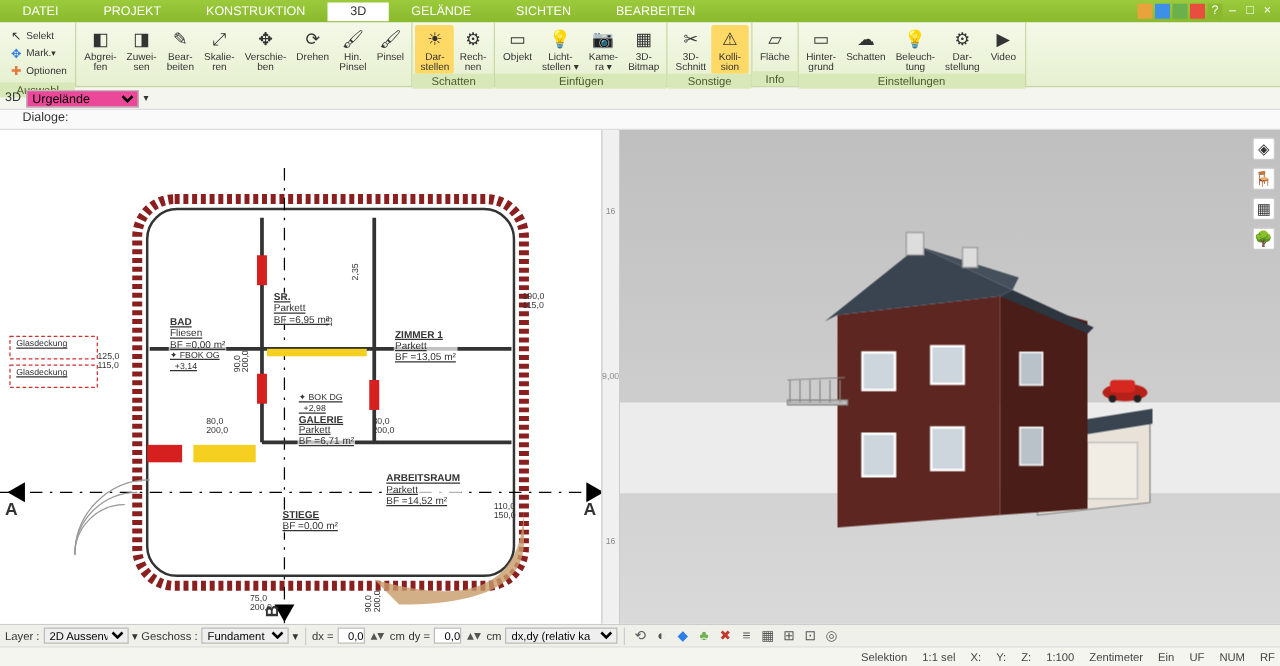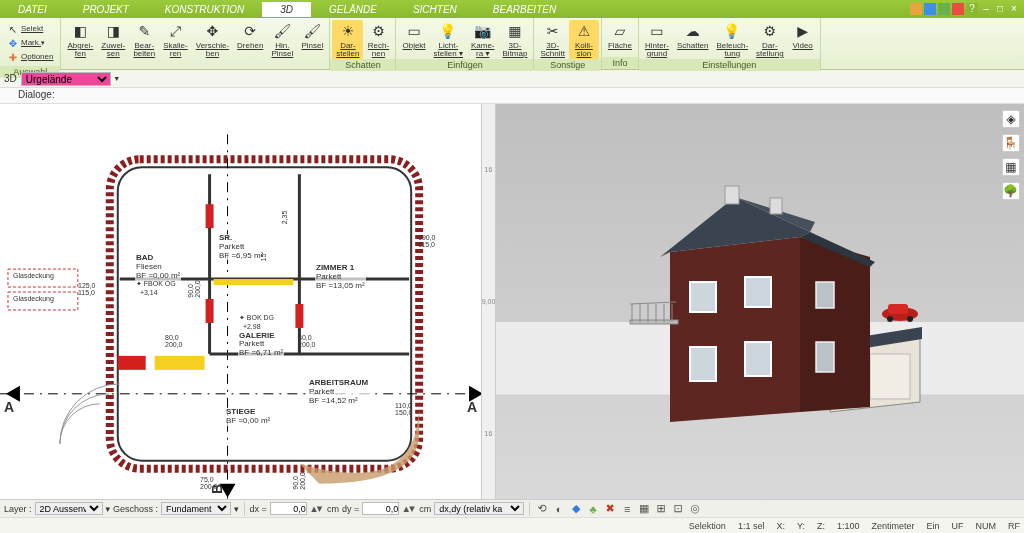--- a/index.html
+++ b/index.html
@@ -1,33 +1,33 @@
 <!DOCTYPE html>
 <html><head>
 <meta charset="utf-8">
 <style>
 * { margin: 0; padding: 0; box-sizing: border-box; font-family: "Segoe UI", Tahoma, sans-serif; }
 body { width: 1024px; height: 533px; overflow: hidden; background: #fff; font-size: 10px; color: #333; }
 
 
 .menubar { height: 18px; background: linear-gradient(#9bcb3c, #8ab82e); display: flex; align-items: center; color: #fff; font-size: 10px; }
-.menubar .mtab { padding: 2px 18px; cursor: pointer; font-style: italic; }
+.menubar .mtab { padding: 2px 18px; cursor: pointer; }
 .menubar .mtab.active { background: #fff; color: #333; }
 .menubar .spacer { flex: 1; }
 .menubar .wicons { display: flex; gap: 2px; padding-right: 4px; }
 .menubar .wicons span { width: 12px; height: 12px; display: inline-block; }
 
 
 .ribbon { height: 52px; background: linear-gradient(#f4f9e8, #e6f0d0); border-bottom: 1px solid #b5c98a; display: flex; }
 .ribbon-group { display: flex; flex-direction: column; border-right: 1px solid #c9d9a5; }
 .ribbon-group .items { display: flex; padding: 2px 2px 0 2px; flex: 1; align-items: flex-start; }
 .ribbon-group .grplabel { font-size: 9px; text-align: center; background: #d9e8b8; color: #4a5a2a; padding: 1px 0; }
 .rbtn { display: flex; flex-direction: column; align-items: center; justify-content: flex-start; padding: 1px 4px; cursor: pointer; border-radius: 2px; min-width: 30px; }
 .rbtn .ico { width: 20px; height: 20px; display: flex; align-items: center; justify-content: center; font-size: 14px; }
-.rbtn .lbl { font-size: 8px; text-align: center; line-height: 1; margin-top: 1px; white-space: pre; color: #333; text-decoration: underline; }
+.rbtn .lbl { font-size: 8px; text-align: center; line-height: 1; margin-top: 1px; white-space: pre; color: #333; }
 .rbtn.small { flex-direction: row; min-width: auto; padding: 0 3px; height: 14px; align-items: center; }
 .rbtn.small .ico { width: 12px; height: 12px; font-size: 10px; }
 .rbtn.small .lbl { font-size: 8px; margin: 0 0 0 2px; }
 .rbtn.highlight { background: #ffd966; }
 .auswahl-col { display: flex; flex-direction: column; padding: 2px; gap: 0; }
 
 
 .subbar { height: 18px; background: #f5f5f0; border-bottom: 1px solid #ddd; display: flex; align-items: center; font-size: 10px; padding: 0 4px; gap: 4px; }
 .subbar select, .subbar input { font-size: 10px; height: 14px; border: 1px solid #bbb; background: #ec4899; }
 
@@ -37,37 +37,37 @@
 
 .main { display: flex; height: 395px; background: #fff; }
 .pane { position: relative; overflow: hidden; }
 .pane.left { width: 496px; border-right: 1px solid #ccc; background: #fff; }
 .pane.right { flex: 1; background: linear-gradient(#bfbfbf, #d9d9d9); display: flex; align-items: center; justify-content: center; }
 .vruler { position: absolute; right: 0; top: 0; bottom: 0; width: 14px; background: #f0f0f0; border-left: 1px solid #ccc; font-size: 7px; color: #888; display: flex; flex-direction: column; justify-content: space-around; align-items: center; }
 
 
 .plan { position: absolute; inset: 0; }
 .plan svg { width: 100%; height: 100%; }
-.roomlabel { position: absolute; font-size: 8px; line-height: 1.1; background: rgba(255,255,255,0.7); padding: 0 1px; }
+.roomlabel { position: absolute; font-size: 8px; line-height: 1.1; background: rgba(255,255,255,0.7); padding: 0 1px; text-decoration: underline; }
 .roomlabel b { font-size: 8px; font-weight: bold; display: block; }
 .dim { position: absolute; font-size: 7px; color: #333; }
 .section-mark { position: absolute; font-size: 14px; font-weight: bold; }
 
 
 .house { position: relative; width: 380px; height: 320px; }
 .ground { position: absolute; left: -120px; right: -120px; bottom: 20px; height: 120px; background: #ececec; transform: perspective(600px) rotateX(60deg); transform-origin: top; }
 
 
 .sidepal { position: absolute; right: 4px; top: 6px; display: flex; flex-direction: column; gap: 6px; }
 .sidepal .picon { width: 18px; height: 18px; background: #fff; border: 1px solid #ccc; border-radius: 2px; display: flex; align-items: center; justify-content: center; font-size: 12px; cursor: pointer; }
 
 
 .bottombar { height: 18px; background: #f0f0ea; border-top: 1px solid #ccc; display: flex; align-items: center; font-size: 9px; padding: 0 4px; gap: 3px; }
 .bottombar select, .bottombar input { font-size: 9px; height: 13px; border: 1px solid #bbb; }
-.bottombar input.num { width: 37px; text-align: right; }
+.bottombar input.num { width: 22px; text-align: right; }
 .bottombar .sep { width: 1px; height: 14px; background: #ccc; margin: 0 2px; }
 .bottombar .ticon { width: 14px; height: 14px; display: inline-flex; align-items: center; justify-content: center; font-size: 11px; cursor: pointer; color: #555; }
 
 
 .statusbar { height: 16px; background: #f5f5f0; border-top: 1px solid #ddd; display: flex; align-items: center; font-size: 9px; padding: 0 4px; gap: 12px; color: #444; }
 .statusbar .flex { flex: 1; }
 </style>
 </head>
 <body>
 

